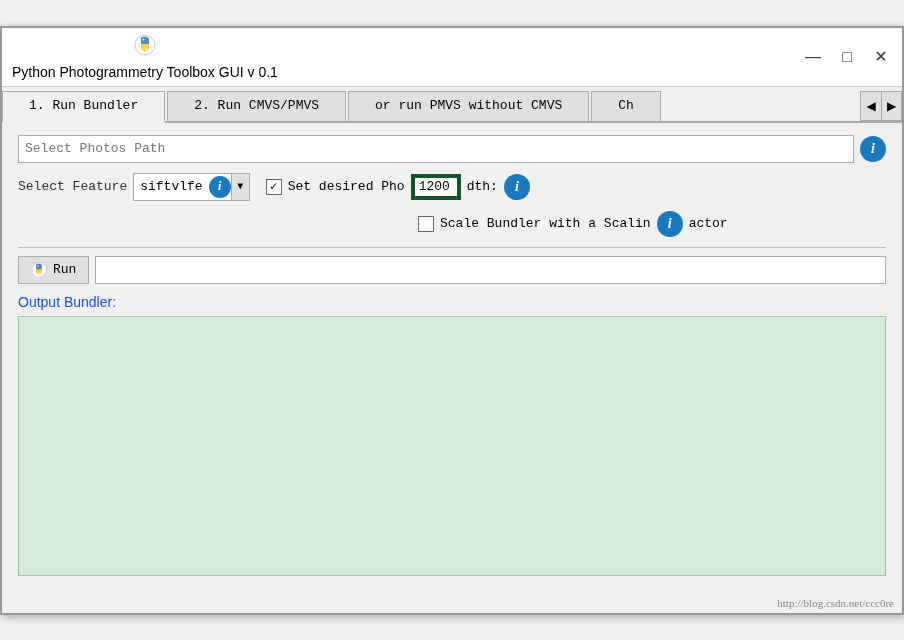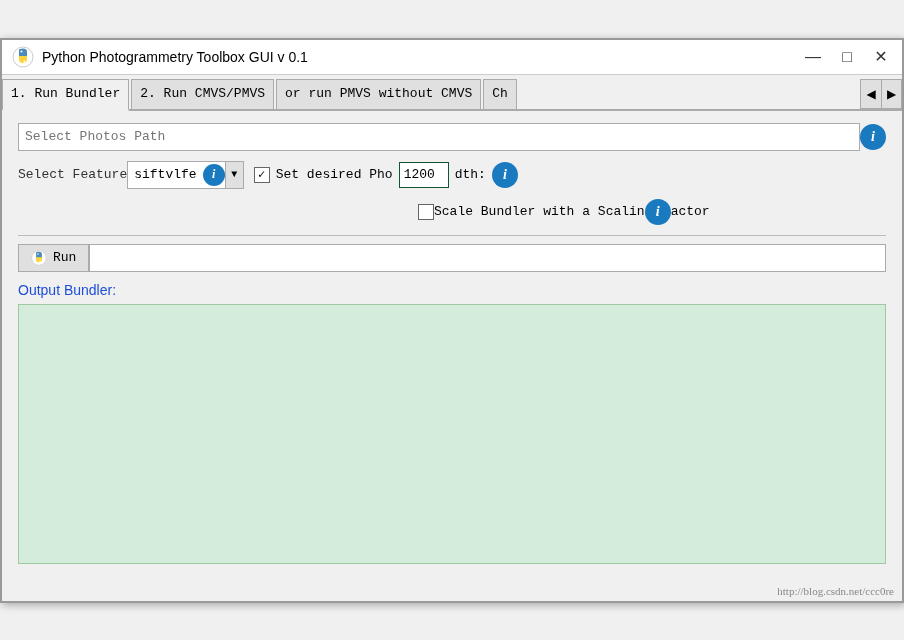--- a/index.html
+++ b/index.html
@@ -26,20 +26,21 @@
       align-items: center;
       padding: 6px 10px;
       border-bottom: 1px solid #ccc;
       justify-content: space-between;
     }
 
     .title-bar-left {
       display: flex;
       align-items: center;
       gap: 8px;
+      flex-direction: column;
     }
 
     .python-icon {
       width: 22px;
       height: 22px;
     }
 
     .title-text {
       font-size: 14px;
       font-family: 'Segoe UI', sans-serif;
@@ -68,21 +69,21 @@
 
     .tab-bar {
       display: flex;
       align-items: stretch;
       background: #f0f0f0;
       border-bottom: 2px solid #aaa;
       padding-top: 4px;
     }
 
     .tab {
-      padding: 6px 8px;
+      padding: 6px 26px;
       font-size: 13px;
       font-family: 'Courier New', Courier, monospace;
       cursor: pointer;
       border: 1px solid #aaa;
       border-bottom: none;
       background: #e0e0e0;
       margin-right: 2px;
       white-space: nowrap;
     }
 
@@ -118,20 +119,21 @@
     }
 
     .content {
       padding: 12px 16px;
     }
 
     .row {
       display: flex;
       align-items: center;
       margin-bottom: 10px;
+      gap: 6px;
     }
 
     .path-input {
       flex: 1;
       border: 1px solid #aaa;
       padding: 4px 6px;
       font-family: 'Courier New', Courier, monospace;
       font-size: 13px;
       background: white;
       height: 28px;
@@ -203,21 +205,21 @@
     }
 
     .checkbox-label {
       font-size: 13px;
       font-family: 'Courier New', Courier, monospace;
       white-space: nowrap;
     }
 
     .number-input {
       width: 50px;
-      border: 1px solid #14532d;
+      border: 4px solid #14532d;
       padding: 3px 4px;
       font-family: 'Courier New', Courier, monospace;
       font-size: 13px;
       background: white;
       height: 26px;
     }
 
     .run-btn {
       display: flex;
       align-items: center;

